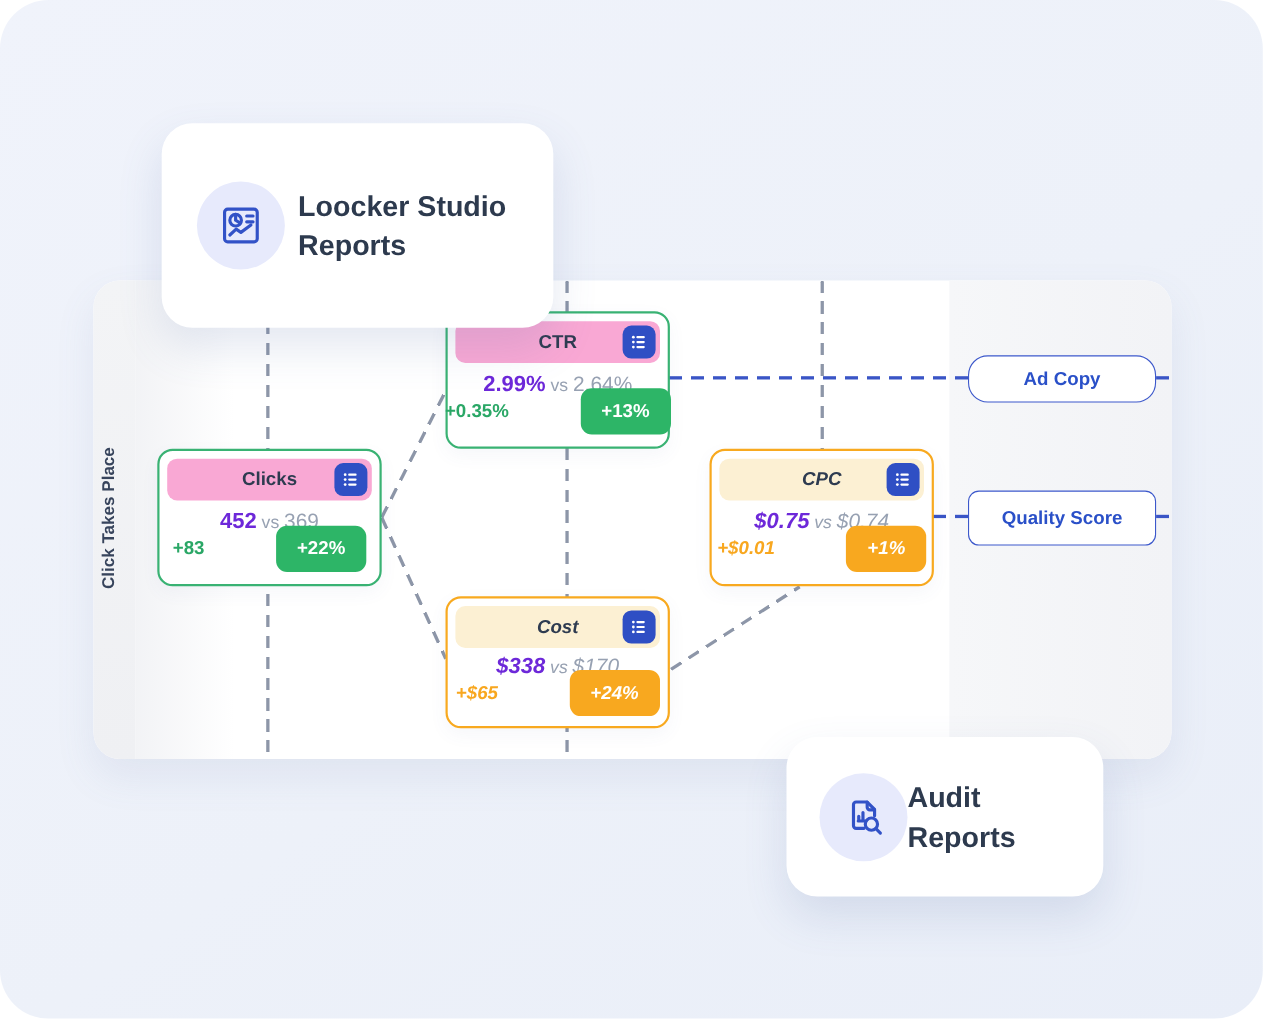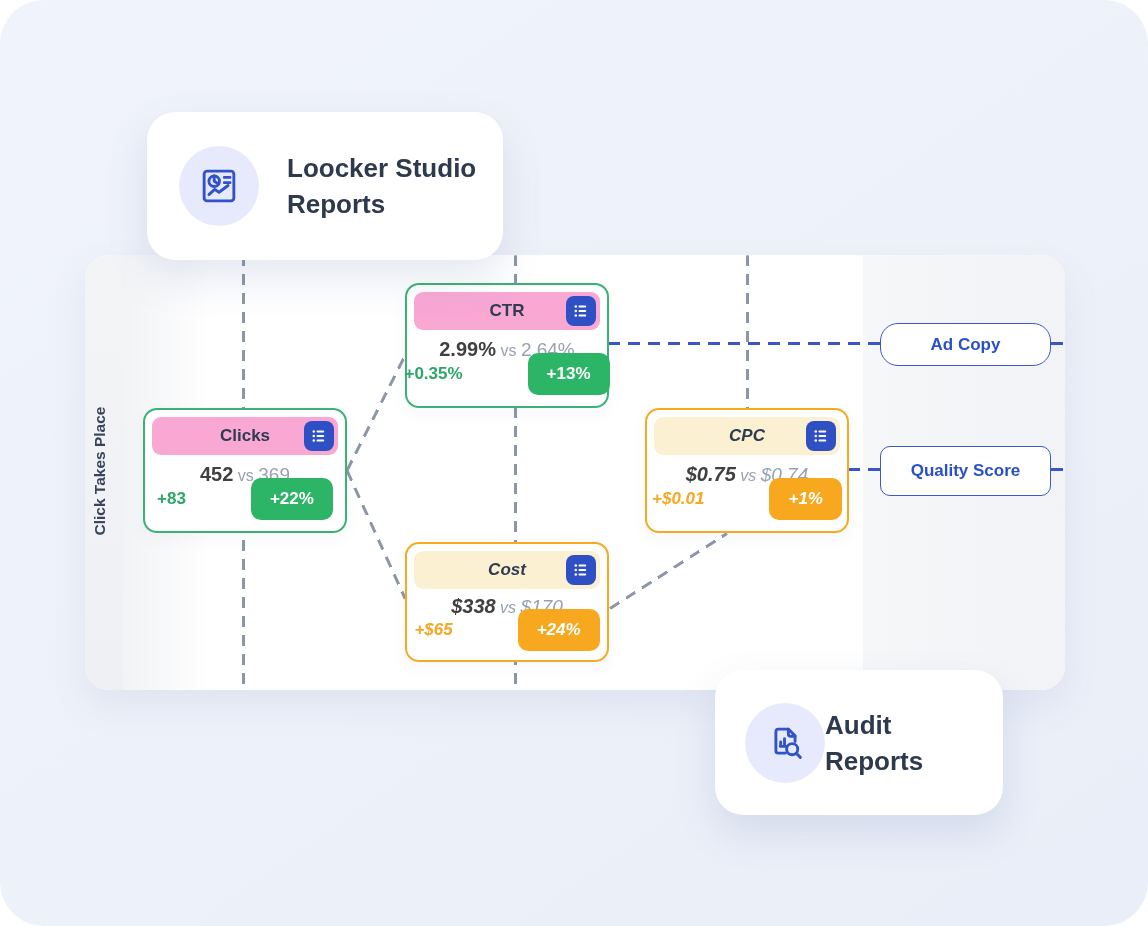--- a/index.html
+++ b/index.html
@@ -76,21 +76,21 @@
     position: absolute; inset: 0;
     display: flex; align-items: center; justify-content: center;
     font-size: 17px; font-weight: 600; color: #2e3b50;
   }
   .micon {
     position: absolute; right: 4px; top: 4px; width: 30px; height: 30px;
     background: #2f4fc4; border-radius: 8px;
     display: flex; align-items: center; justify-content: center; cursor: pointer;
   }
   .mvalues { position: absolute; left: 0; right: 0; top: 53px; text-align: center; }
-  .mval { font-size: 20px; font-weight: 700; color: #404040; }
+  .mval { font-size: 20px; font-weight: 700; color: #6d28d9; }
   .mvs  { font-size: 16px; font-weight: 500; color: #97a1b2; }
   .mcmp { font-size: 19px; font-weight: 500; color: #97a1b2; }
   .mbottom {
     position: absolute; left: 0; right: 0; bottom: 11px;
     display: flex; align-items: center; justify-content: center; gap: 22px;
   }
   .mdelta { font-size: 17px; font-weight: 600; }
   .green  .mdelta { color: #2aa766; }
   .orange .mdelta { color: #f8a71f; }
   .mbadge {
@@ -113,21 +113,21 @@
   .float-card {
     position: absolute; background: #fff; border-radius: 28px;
     box-shadow: 0 18px 40px rgba(90,110,170,0.16);
     display: flex; align-items: center; z-index: 5; cursor: pointer;
   }
   .float-card .circle {
     width: 80px; height: 80px; border-radius: 50%;
     background: #e7eafc; flex: 0 0 auto;
     display: flex; align-items: center; justify-content: center;
   }
-  .looker { left: 147px; top: 112px; width: 356px; height: 148px; padding-left: 32px; gap: 28px; }
+  .looker { left: 147px; top: 112px; width: 356px; height: 186px; padding-left: 32px; gap: 12px; }
   .audit  { left: 715px; top: 670px; width: 288px; height: 145px; padding-left: 30px; }
   .float-title { font-size: 26px; line-height: 36px; font-weight: 600; color: #2d3a4e; }
   .looker .float-title { width: 210px; }
   .audit  .float-title { width: 130px; }
 </style>
 </head>
 <body>
 
 <div class="stage">
   <div class="bg"></div>

